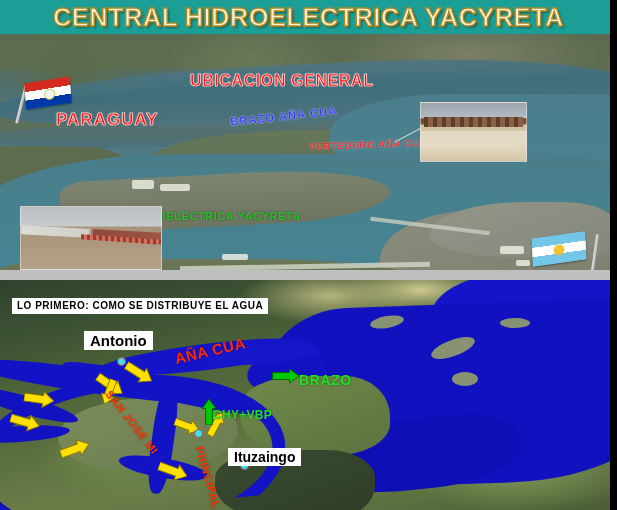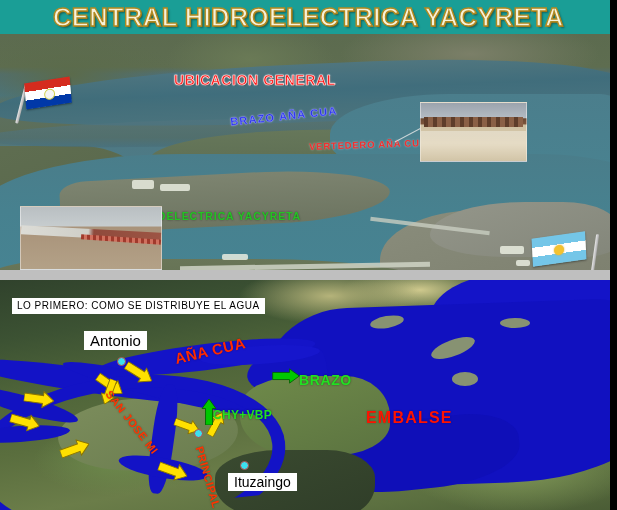--- a/index.html
+++ b/index.html
@@ -116,21 +116,21 @@
     background:#c8cdc0;transform:rotate(7deg);opacity:.8;
   }
   .urban{
     position:absolute;background:#e9ecdf;opacity:.85;border-radius:2px;
   }
 
   
   .lbl{position:absolute;font-weight:bold;white-space:nowrap;z-index:20;
        font-family:"Liberation Sans",sans-serif;}
   #lbl-ubicacion{
-    left:174px;top:38px;font-size:14px;color:#ff1111;
+    left:190px;top:38px;font-size:16px;color:#ff1111;
     -webkit-text-stroke:.7px #ffd9d9;
     text-shadow:0 0 2px #fff,1px 1px 1px rgba(0,0,0,.4);
     letter-spacing:.6px;
   }
   #lbl-paraguay{
     left:56px;top:76px;font-size:17px;color:#ff1414;
     -webkit-text-stroke:.6px #ffe2e2;
     text-shadow:0 0 2px #fff,1px 1px 1px rgba(0,0,0,.35);
     letter-spacing:1px;
   }
@@ -303,29 +303,29 @@
   }
   #islandband{
     position:absolute;left:58px;top:118px;width:180px;height:72px;
     background:linear-gradient(160deg,#7c8d5c,#6a7c4f);
     border-radius:45% 40% 40% 45%/50% 50% 50% 50%;
     transform:rotate(-3deg);
   }
 
   
   .boxlbl{
-    position:absolute;background:#fff;color:#000;font-weight:normal;
+    position:absolute;background:#fff;color:#000;font-weight:bold;
     z-index:25;white-space:nowrap;line-height:1.15;
     font-family:"Liberation Sans",sans-serif;
     text-align:center;
   }
   #box-header{left:12px;top:18px;font-size:10px;padding:2px 5px;letter-spacing:.5px;}
   #box-ayolas{left:84px;top:51px;font-size:15px;padding:1px 6px;}
   #box-sanantonio{left:92px;top:148px;font-size:13px;padding:1px 6px;}
-  #box-ituzaingo{left:228px;top:193px;font-size:14px;padding:1px 6px;}
+  #box-ituzaingo{left:228px;top:168px;font-size:14px;padding:1px 6px;}
 
   
   #lbl-anacua-b{
     position:absolute;left:174px;top:62px;font-size:15px;font-weight:bold;
     color:#ff2a00;z-index:24;transform:rotate(-13deg);letter-spacing:.5px;
     text-shadow:0 0 2px rgba(0,0,0,.35);
     font-family:"Liberation Sans",sans-serif;white-space:nowrap;
   }
   #lbl-sanjose{
     position:absolute;left:113px;top:108px;font-size:11px;font-weight:bold;
@@ -396,20 +396,21 @@
 
     <div class="urban" style="left:132px;top:146px;width:22px;height:9px;"></div>
     <div class="urban" style="left:160px;top:150px;width:30px;height:7px;"></div>
     <div class="urban" style="left:222px;top:220px;width:26px;height:6px;"></div>
     <div class="urban" style="left:500px;top:212px;width:24px;height:8px;"></div>
     <div class="urban" style="left:516px;top:226px;width:14px;height:6px;"></div>
 
     <div class="leader" style="left:393px;top:100px;width:32px;transform:rotate(-28deg);"></div>
 
     <div class="lbl" id="lbl-ubicacion">UBICACION GENERAL</div>
+    <div class="lbl" id="lbl-paraguay">PARAGUAY</div>
     <div class="lbl" id="lbl-brazo">BRAZO AÑA CUA</div>
     <div class="lbl" id="lbl-vertedero">VERTEDERO AÑA CUA</div>
     <div class="lbl" id="lbl-central">CENTRAL HIDROELECTRICA YACYRETA</div>
 
     <div class="inset" id="inset-spillway">
       <div class="piers"></div>
       <div class="foam"></div>
     </div>
     <div class="inset" id="inset-powerhouse">
       <div class="crest"></div>
@@ -520,18 +521,17 @@
         </svg>
     </div>
 
     <div class="boxlbl" id="box-header">LO PRIMERO: COMO SE DISTRIBUYE EL AGUA</div>
     <div class="boxlbl" id="box-ayolas">Antonio</div>
     <div class="boxlbl" id="box-ituzaingo">Ituzaingo</div>
 
     <div id="lbl-anacua-b">AÑA CUA</div>
     <div id="lbl-sanjose">SAN JOSE MI</div>
     <div id="lbl-principal">PRINCIPAL</div>
-    <div id="lbl-embalse">EMBALSE</div>
     <div id="lbl-vbac">BRAZO</div>
     <div id="lbl-chyvbp">CHY+VBP</div>
   </div>
 
 </div>
 
 </body></html>

